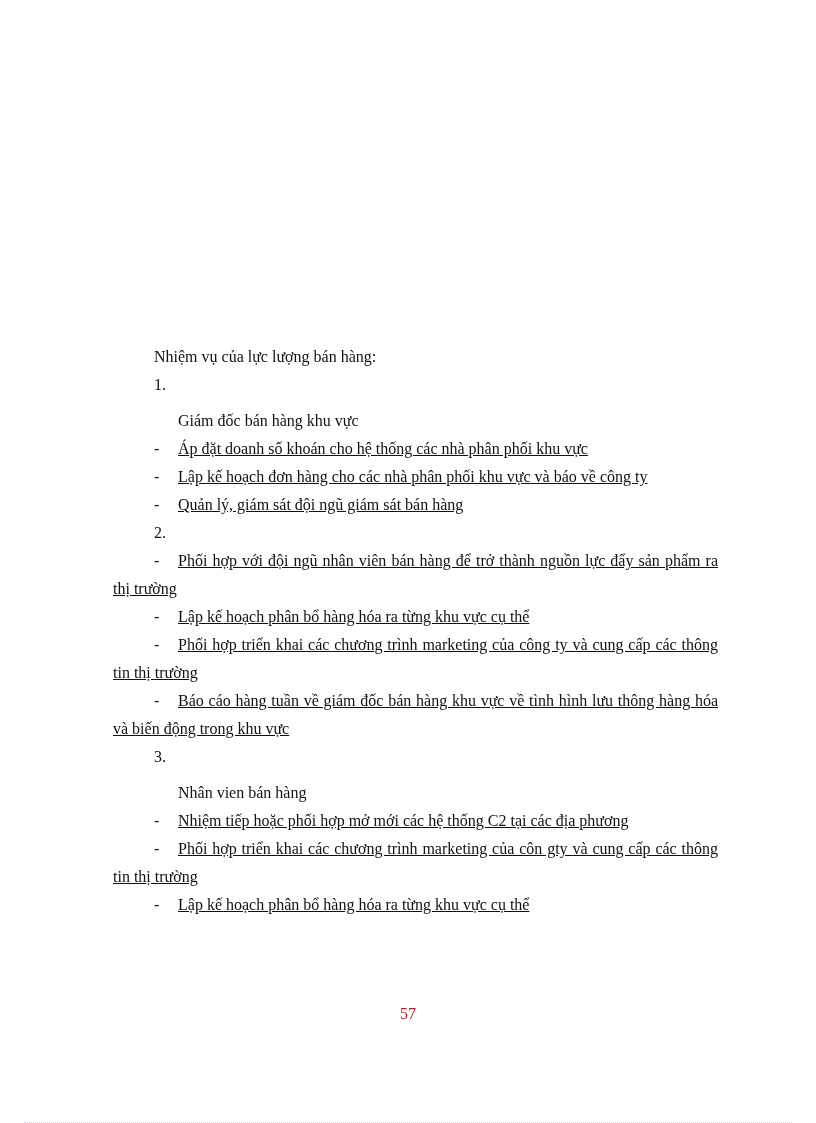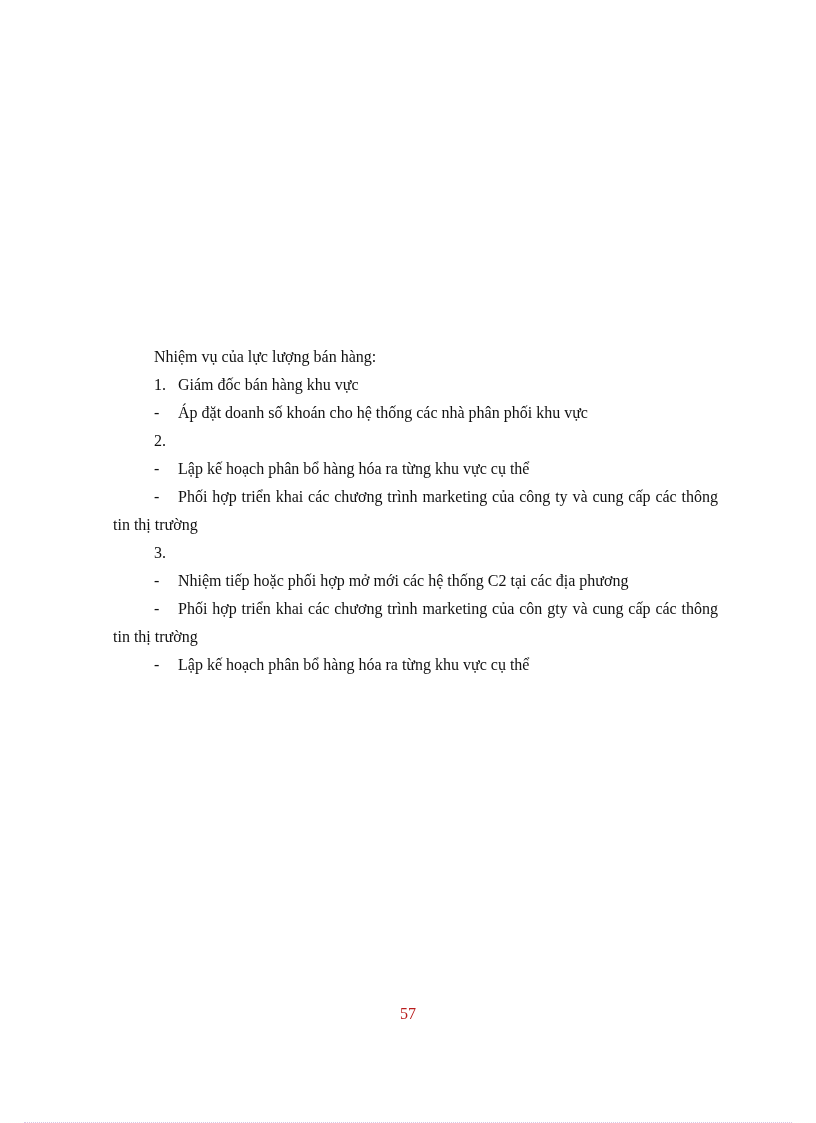--- a/index.html
+++ b/index.html
@@ -9,22 +9,22 @@
   }
   .content {
     position: absolute; left: 113px; top: 343px; width: 605px;
     font-family: "Liberation Serif", "DejaVu Serif", serif;
     font-size: 16px; color: #111; line-height: 28px;
   }
   .para { margin: 0; text-align: justify; text-align-last: left; }
   .para.indent { text-indent: 41px; }
   .item { display: flex; padding-left: 41px; }
   .item .marker { width: 24px; flex: none; }
-  .item .text { flex: 1; }
-  .bullet { margin: 0; text-align: justify; text-align-last: left; text-indent: 41px; }
+  .item .text { flex: 1; margin-top: 36px; }
+  .bullet { margin: 0; text-align: justify; text-align-last: left; text-indent: 41px; text-decoration: underline; }
   .bullet .dash { display: inline-block; width: 24px; text-indent: 0; }
   .page-number {
     position: absolute; top: 1005px; left: 0; width: 816px; text-align: center;
     font-family: "Liberation Serif", "DejaVu Serif", serif; font-size: 16px; color: #b91c1c;
   }
   .dotted-rule {
     position: absolute; left: 24px; right: 24px; top: 1122px; height: 0;
     border-top: 1px dotted #d9c8e6;
   }
 </style>
@@ -33,29 +33,34 @@
 
 <div class="page">
   <div class="content">
     <p class="para indent">Nhiệm vụ của lực lượng bán hàng:</p>
 
     <div class="item">
       <span class="marker">1.</span>
       <span class="text">Giám đốc bán hàng khu vực</span>
     </div>
     <p class="bullet"><span class="dash">-</span><span>Áp đặt doanh số khoán cho hệ thống các nhà phân phối khu vực</span></p>
+    <p class="bullet"><span class="dash">-</span><span>Lập kế hoạch đơn hàng cho các nhà phân phối khu vực và báo về công ty</span></p>
+    <p class="bullet"><span class="dash">-</span><span>Quản lý, giám sát đội ngũ giám sát bán hàng</span></p>
 
     <div class="item">
       <span class="marker">2.</span>
     </div>
+    <p class="bullet"><span class="dash">-</span><span>Phối hợp với đội ngũ nhân viên bán hàng để trở thành nguồn lực đẩy sản phẩm ra thị trường</span></p>
     <p class="bullet"><span class="dash">-</span><span>Lập kế hoạch phân bổ hàng hóa ra từng khu vực cụ thể</span></p>
     <p class="bullet"><span class="dash">-</span><span>Phối hợp triển khai các chương trình marketing của công ty và cung cấp các thông tin thị trường</span></p>
+    <p class="bullet"><span class="dash">-</span><span>Báo cáo hàng tuần về giám đốc bán hàng khu vực về tình hình lưu thông hàng hóa và biến động trong khu vực</span></p>
 
     <div class="item">
       <span class="marker">3.</span>
+      <span class="text">Nhân vien bán hàng</span>
     </div>
     <p class="bullet"><span class="dash">-</span><span>Nhiệm tiếp hoặc phối hợp mở mới các hệ thống C2 tại các địa phương</span></p>
     <p class="bullet"><span class="dash">-</span><span>Phối hợp triển khai các chương trình marketing của côn gty và cung cấp các thông tin thị trường</span></p>
     <p class="bullet"><span class="dash">-</span><span>Lập kế hoạch phân bổ hàng hóa ra từng khu vực cụ thể</span></p>
   </div>
 
   <div class="page-number">57</div>
   <div class="dotted-rule"></div>
 </div>
 

